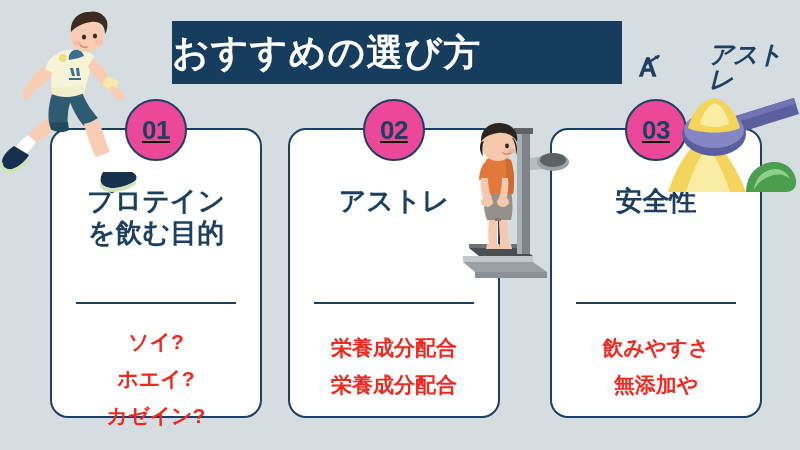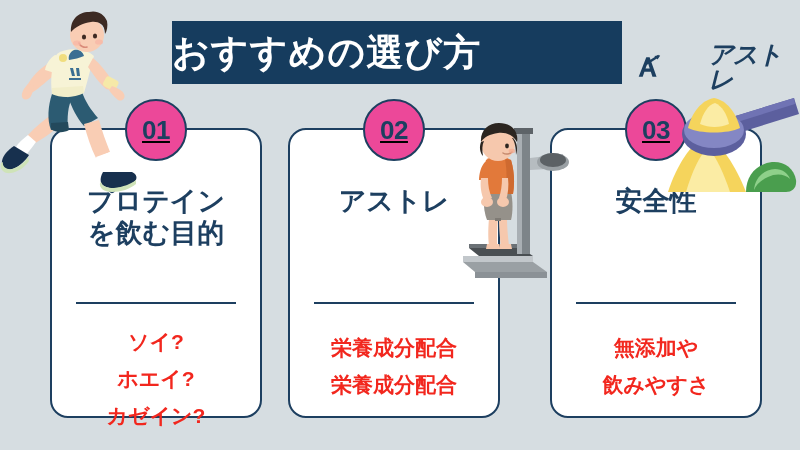--- a/index.html
+++ b/index.html
@@ -225,22 +225,22 @@
 
   <div class="card" id="card-3">
     <div class="badge">
       <span class="badge-num">03</span>
     </div>
     <div class="card-heading">
       <span class="hl">安全性</span>
     </div>
     <div class="divider"></div>
     <div class="card-sub">
+      <span class="sl">飲みやすさ</span>
       <span class="sl">無添加や</span>
-      <span class="sl">飲みやすさ</span>
     </div>
   </div>
 
   <svg class="illus" id="illus-scale" viewBox="0 0 115 168">
 
     <path d="M8 140 L78 140 L92 150 L20 150 Z" fill="#9aa0a4"></path>
     <path d="M8 140 L78 140 L78 134 L8 134 Z" fill="#c2c7cb"></path>
     <path d="M20 150 L92 150 L92 156 L20 156 Z" fill="#8b9196"></path>
     <path d="M14 126 L66 126 L78 134 L24 134 Z" fill="#4a4f53"></path>
     <path d="M14 126 L66 126 L66 122 L14 122 Z" fill="#6b7176"></path>

